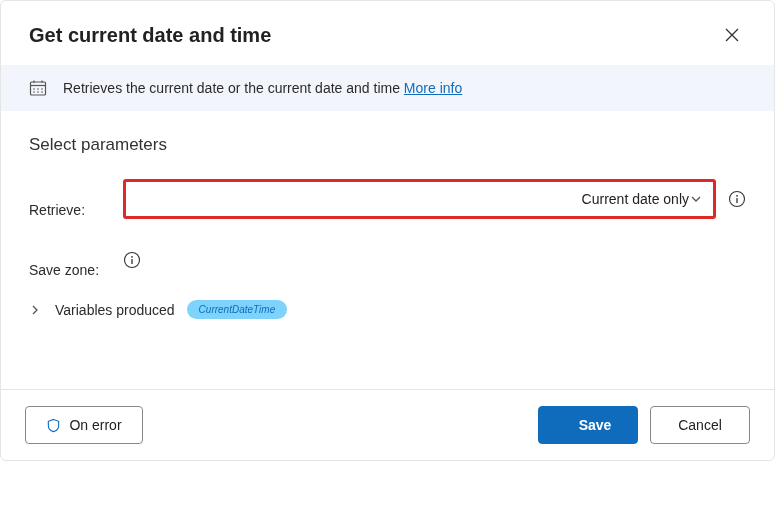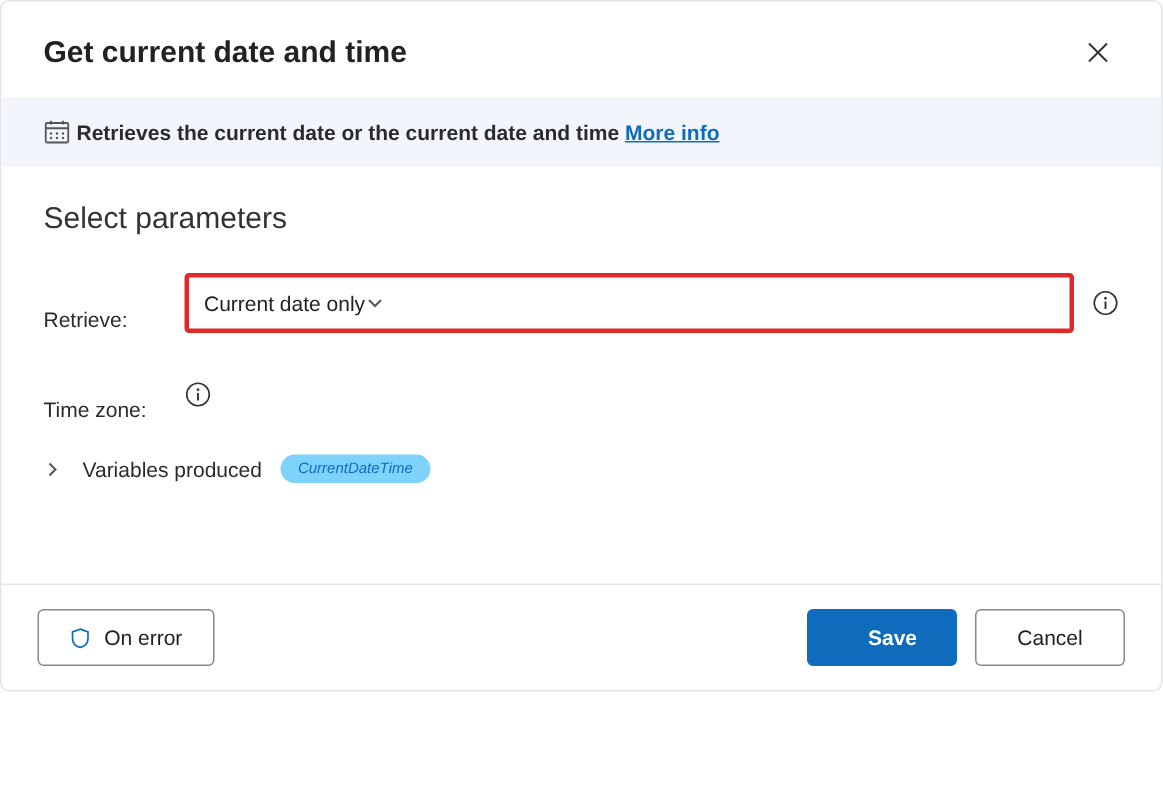--- a/index.html
+++ b/index.html
@@ -38,36 +38,35 @@
       justify-content: center;
       cursor: pointer;
       background: transparent;
       border: none;
     }
     .subtitle-bar {
       background: #f2f6fc;
       padding: 14px 28px;
       display: flex;
       align-items: center;
-      gap: 4px;
+      gap: 16px;
       font-size: 14px;
       color: #2b2b2b;
-      font-weight: bold;
     }
     .more-info {
       color: #0f6cbd;
       text-decoration: underline;
       cursor: pointer;
     }
     .content {
       padding: 24px 28px 0 28px;
       flex: 1;
     }
     .section-heading {
-      font-size: 20px;
+      font-size: 17px;
       font-weight: 400;
       color: #333;
       margin-bottom: 24px;
     }
     .param-row {
       display: flex;
       align-items: center;
       margin-bottom: 22px;
       gap: 12px;
     }
@@ -78,21 +77,21 @@
       flex-shrink: 0;
       margin-top: 21px;
     }
     .select {
       flex: 1;
       height: 40px;
       border: 1px solid #8a8886;
       border-radius: 3px;
       display: flex;
       align-items: center;
-      justify-content: flex-start;
+      justify-content: flex-end;
       padding: 0 12px;
       cursor: pointer;
       font-size: 14px;
       color: #222;
       background: #fff;
     }
     .select.highlight {
       border: 3px solid #e02828;
       padding: 0 10px;
     }
@@ -217,21 +216,21 @@
       <div class="info-icon">
         <svg width="18" height="18" viewBox="0 0 18 18">
             <circle cx="9" cy="9" r="7.5" stroke="#333" stroke-width="1.1" fill="none"></circle>
             <circle cx="9" cy="5.8" r="0.9" fill="#333"></circle>
             <line x1="9" y1="8" x2="9" y2="13" stroke="#333" stroke-width="1.3"></line>
           </svg>
       </div>
     </div>
 
     <div class="param-row">
-      <div class="param-label">Time zone:</div>
+      <div class="param-label">Save zone:</div>
       <div class="info-icon">
         <svg width="18" height="18" viewBox="0 0 18 18">
             <circle cx="9" cy="9" r="7.5" stroke="#333" stroke-width="1.1" fill="none"></circle>
             <circle cx="9" cy="5.8" r="0.9" fill="#333"></circle>
             <line x1="9" y1="8" x2="9" y2="13" stroke="#333" stroke-width="1.3"></line>
           </svg>
       </div>
     </div>
 
     <div class="vars-row">

